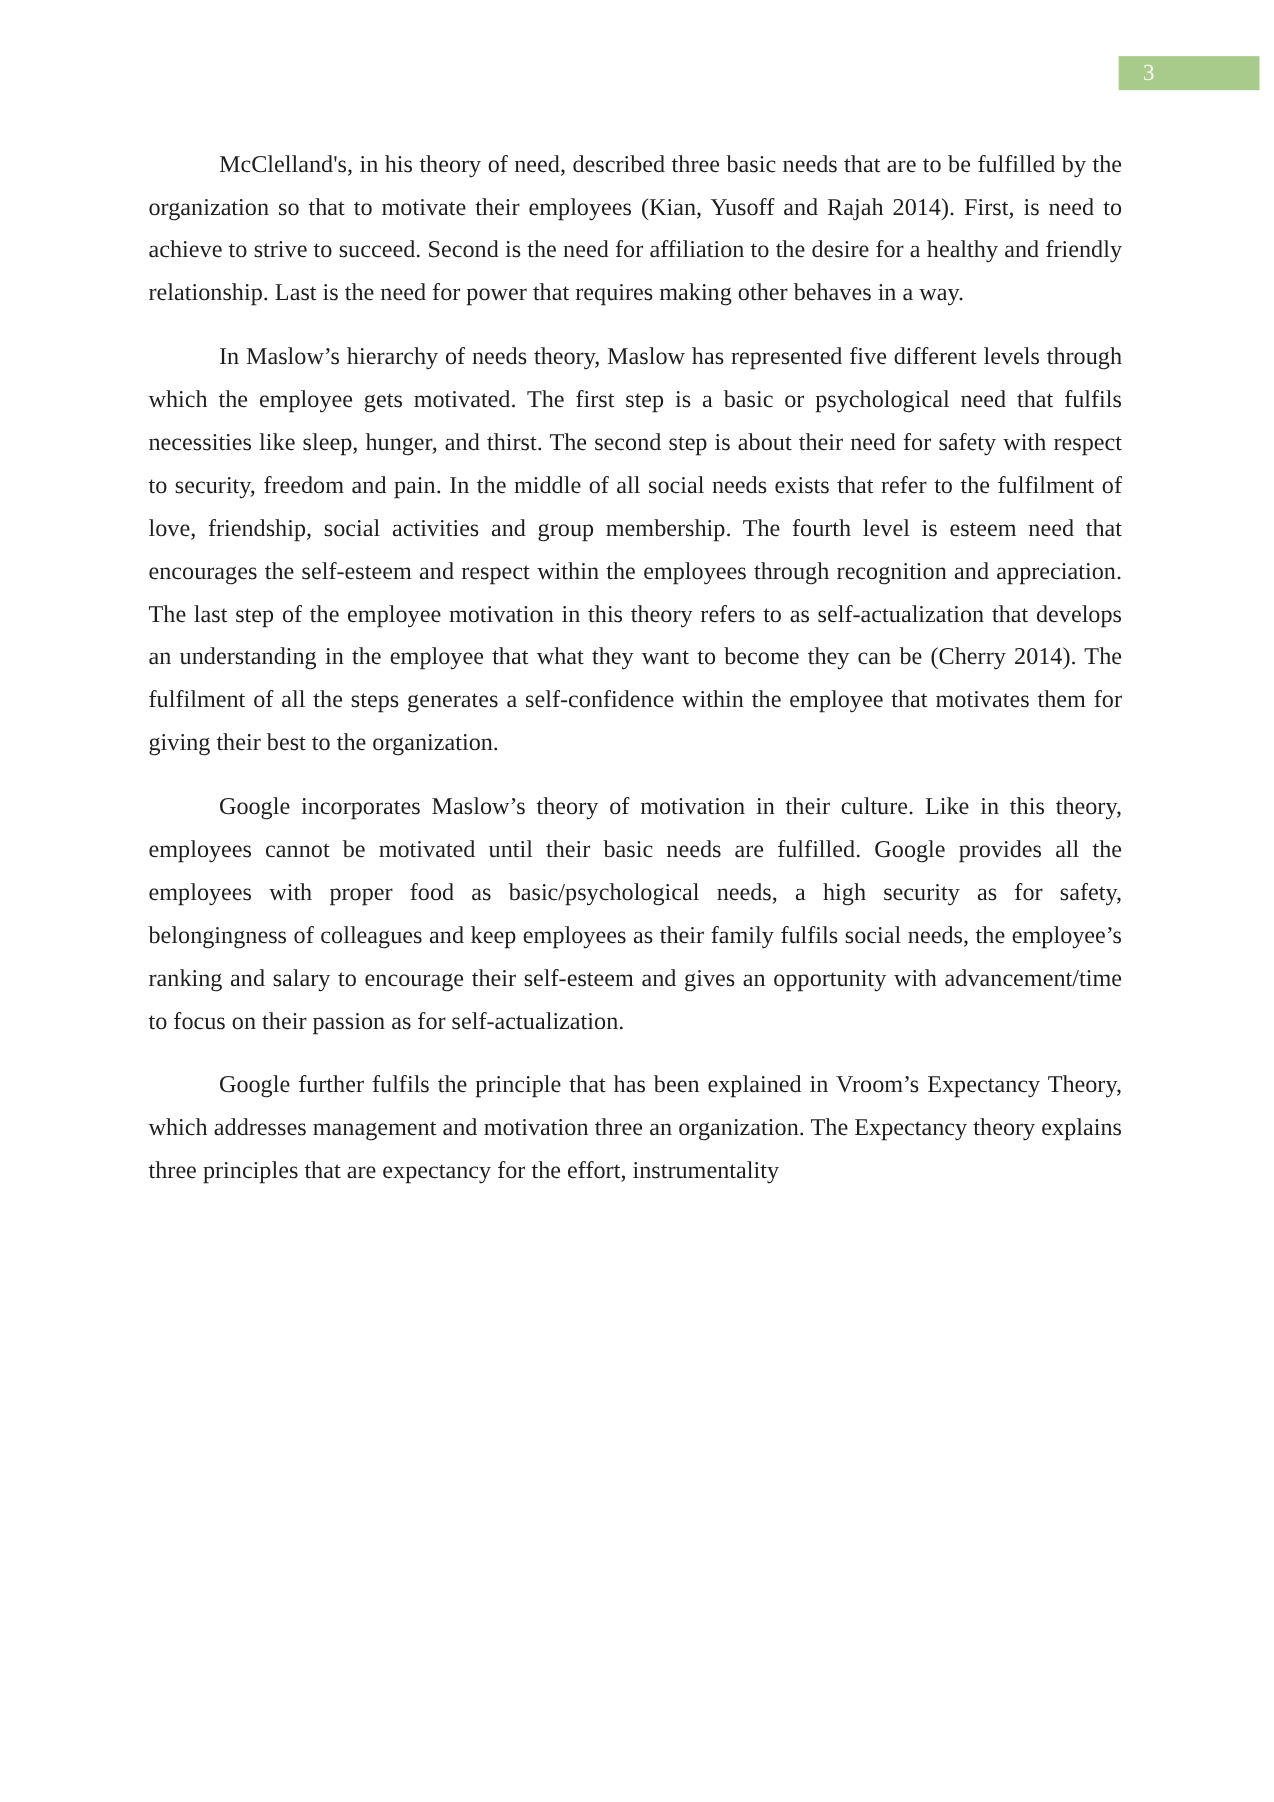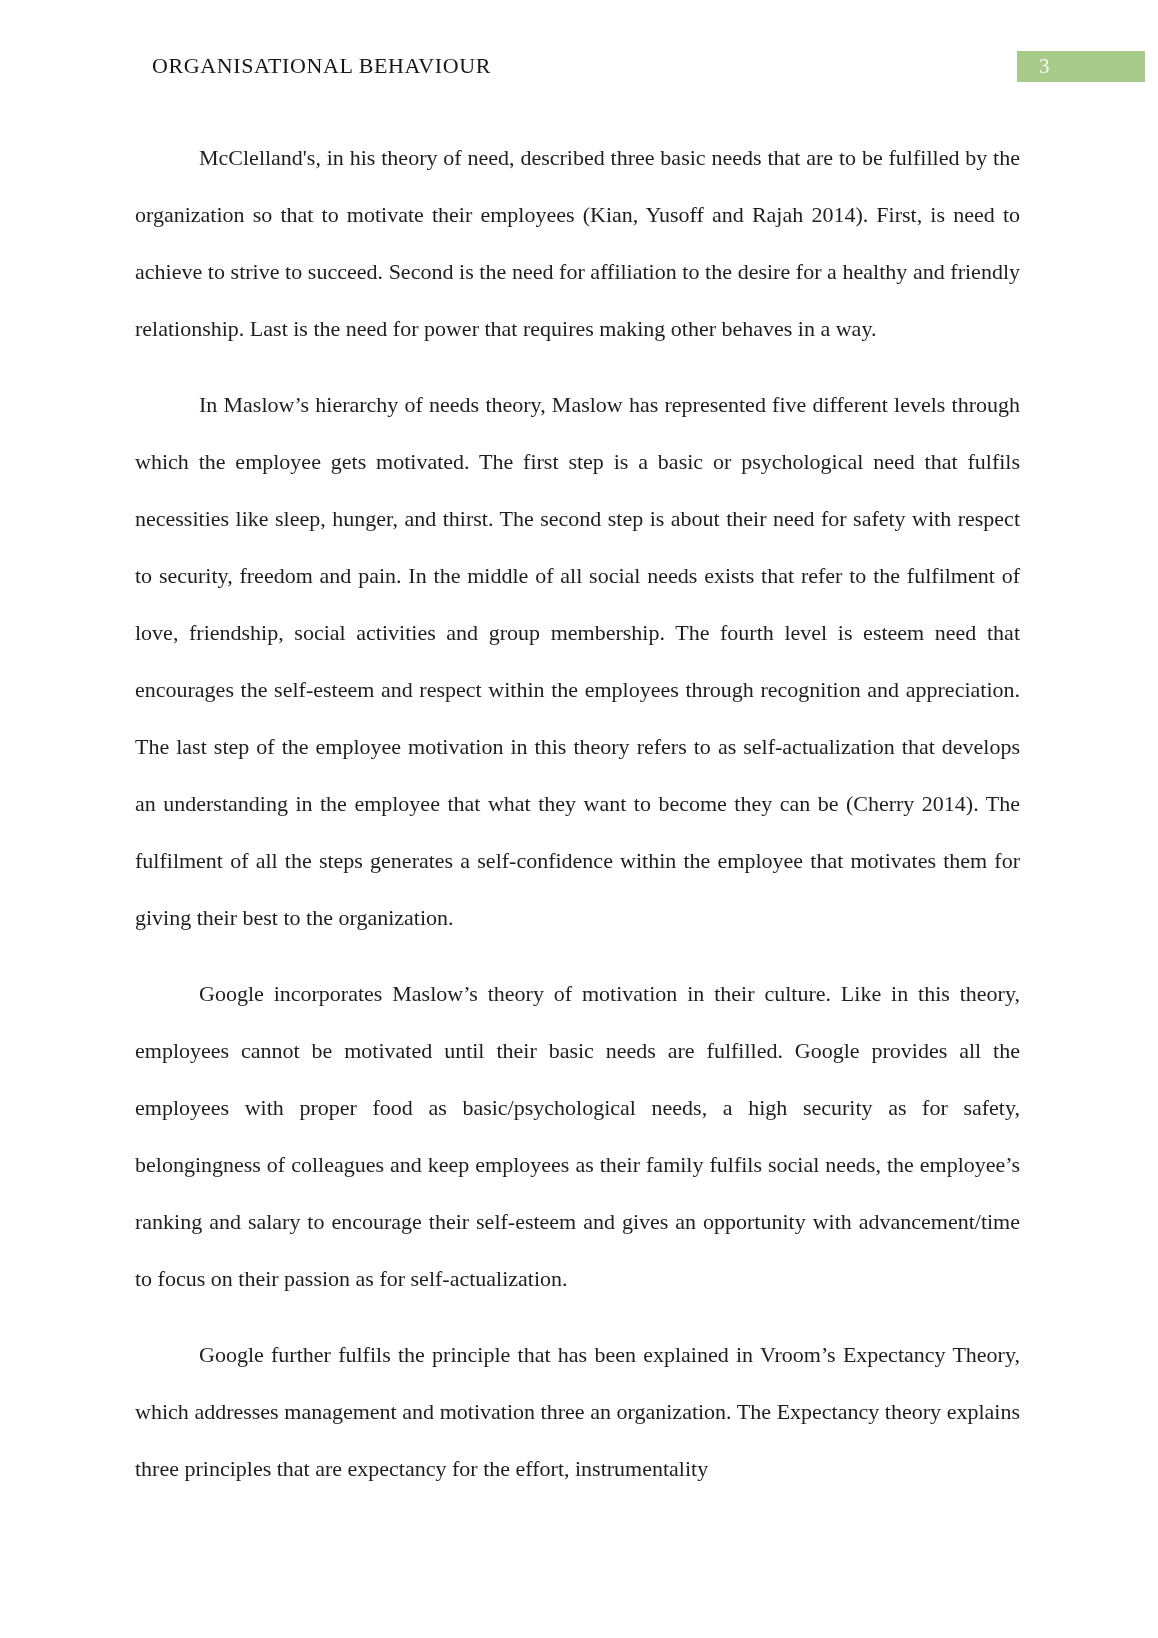--- a/index.html
+++ b/index.html
@@ -43,33 +43,32 @@
     font-size: 21px;
     line-height: 31px;
     padding-left: 22px;
   }
   .content {
     margin: 47px 138px 0 135px;
   }
   p.para {
     margin: 0 0 19px 0;
     font-size: 22px;
-    line-height: 57px;
+    line-height: 39px;
     text-align: justify;
     text-indent: 64px;
     color: #1e1e1e;
   }
 </style>
 </head>
 <body>
 
 <div class="page">
 
   <div class="header">
-    <div class="title">ORGANISATIONAL BEHAVIOUR</div>
     <div class="badge">
       <span>3</span>
     </div>
   </div>
 
   <div class="content">
     <p class="para">McClelland's, in his theory of need, described three basic needs that are to be fulfilled by the organization so that to motivate their employees (Kian, Yusoff and Rajah 2014). First, is need to achieve to strive to succeed. Second is the need for affiliation to the desire for a healthy and friendly relationship. Last is the need for power that requires making other behaves in a way.</p>
     <p class="para">In Maslow’s hierarchy of needs theory, Maslow has represented five different levels through which the employee gets motivated. The first step is a basic or psychological need that fulfils necessities like sleep, hunger, and thirst. The second step is about their need for safety with respect to security, freedom and pain. In the middle of all social needs exists that refer to the fulfilment of love, friendship, social activities and group membership. The fourth level is esteem need that encourages the self-esteem and respect within the employees through recognition and appreciation. The last step of the employee motivation in this theory refers to as self-actualization that develops an understanding in the employee that what they want to become they can be (Cherry 2014). The fulfilment of all the steps generates a self-confidence within the employee that motivates them for giving their best to the organization.</p>
     <p class="para">Google incorporates Maslow’s theory of motivation in their culture. Like in this theory, employees cannot be motivated until their basic needs are fulfilled. Google provides all the employees with proper food as basic/psychological needs, a high security as for safety, belongingness of colleagues and keep employees as their family fulfils social needs, the employee’s ranking and salary to encourage their self-esteem and gives an opportunity with advancement/time to focus on their passion as for self-actualization.</p>
     <p class="para">Google further fulfils the principle that has been explained in Vroom’s Expectancy Theory, which addresses management and motivation three an organization. The Expectancy theory explains three principles that are expectancy for the effort, instrumentality</p>

